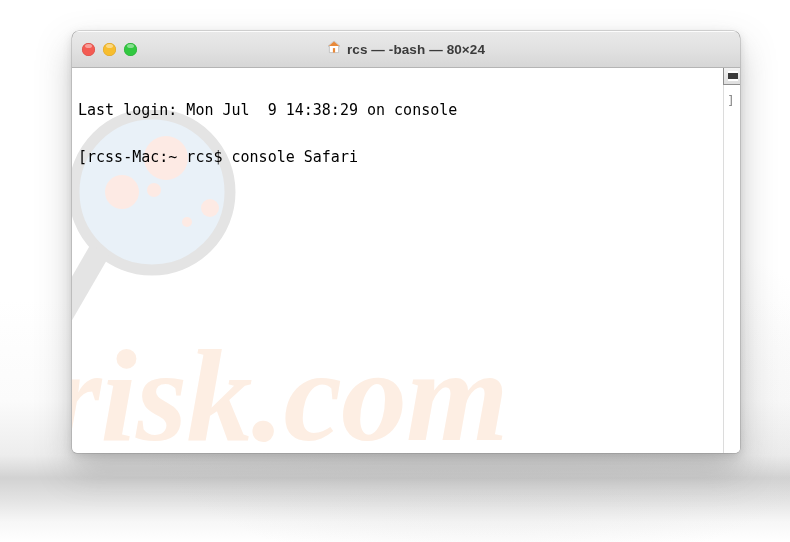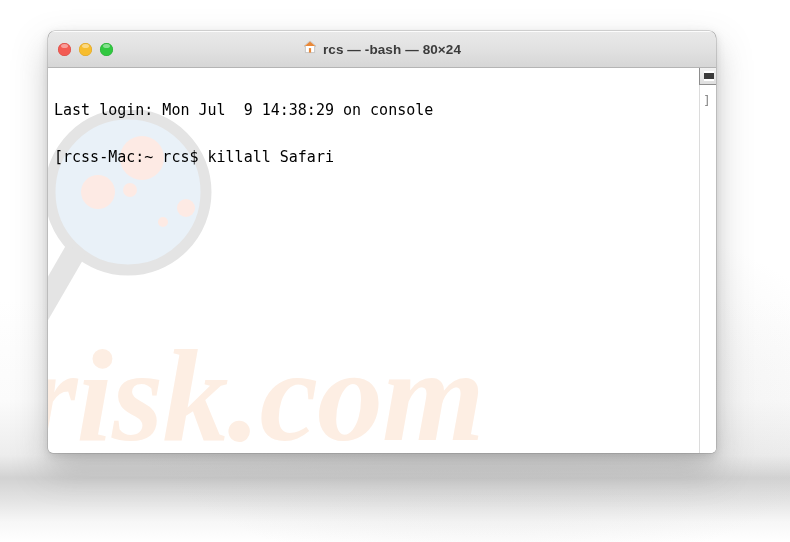--- a/index.html
+++ b/index.html
@@ -75,21 +75,21 @@
   
   .wm-glass {
     position: absolute;
     left: -10px;
     top: 42px;
   }
 
   
   #terminal-window {
     position: absolute;
-    left: 48px;
+    left: 72px;
     top: 31px;
     width: 668px;
     height: 422px;
     border-radius: 7px 7px 5px 5px;
     background: #a3a3a3;
     box-shadow:
       0 0 0 0.5px rgba(120,120,120,0.55),
       0 16px 34px rgba(90,90,90,0.34),
       0 3px 9px rgba(90,90,90,0.22);
     overflow: hidden;
@@ -280,21 +280,21 @@
             <circle cx="148" cy="98" r="9" fill="#fdeae4"></circle>
             <circle cx="125" cy="112" r="5" fill="#fdeae4"></circle>
             <path d="M38 140 L-6 216" stroke="#e4e4e4" stroke-width="22" stroke-linecap="butt"></path>
           </svg>
         </div>
         <div class="wm-risk">risk.com</div>
       </div>
 
       <div id="terminal-text">
         <div class="term-line">Last login: Mon Jul  9 14:38:29 on console</div>
-        <div class="term-line">[rcss-Mac:~ rcs$ killall Safari</div>
+        <div class="term-line">[rcss-Mac:~ rcs$ console Safari</div>
       </div>
     </div>
 
     <div id="scroll-column">
       <div id="scroll-corner-button">
         <div class="corner-glyph"></div>
       </div>
       <div id="scroll-marker">]</div>
     </div>
   </div>

